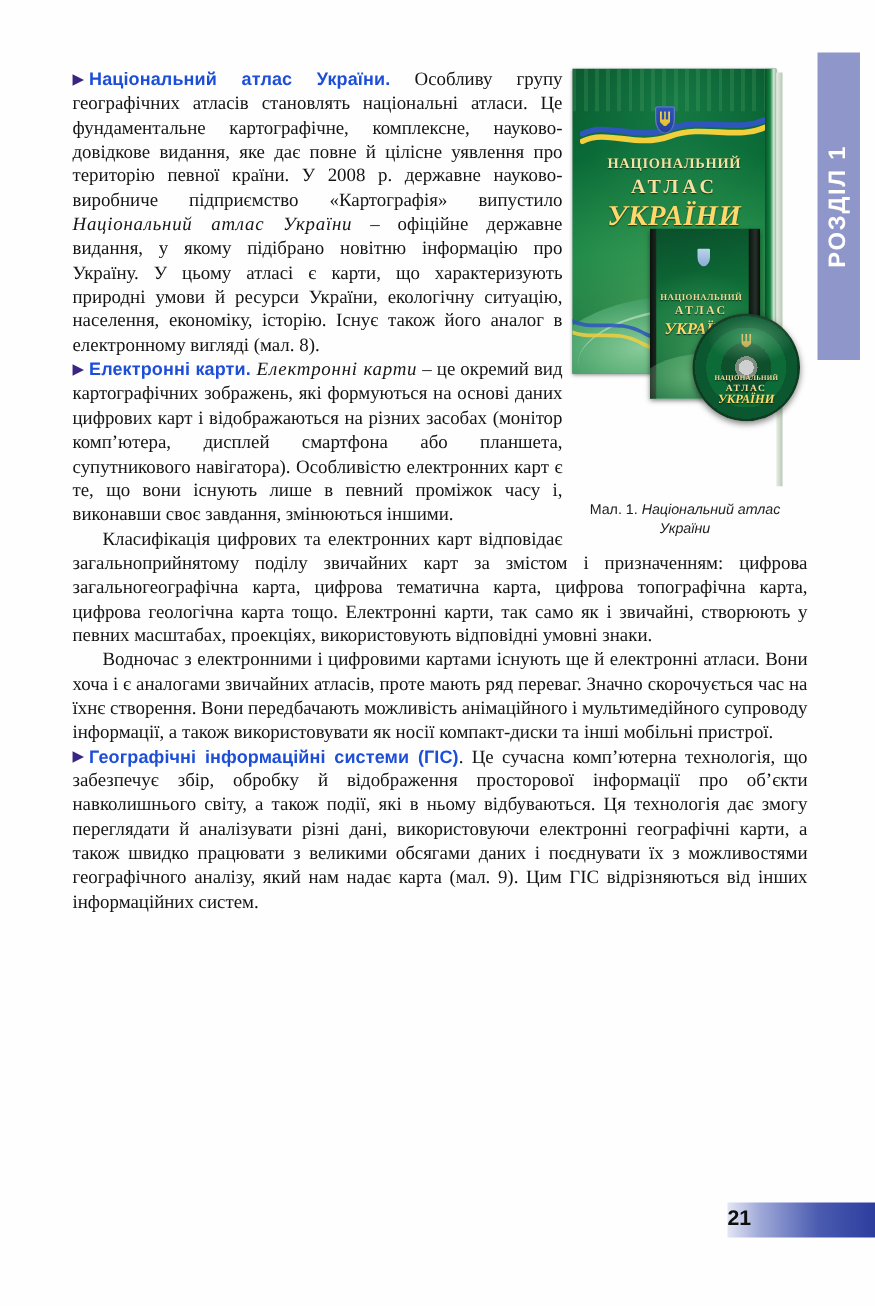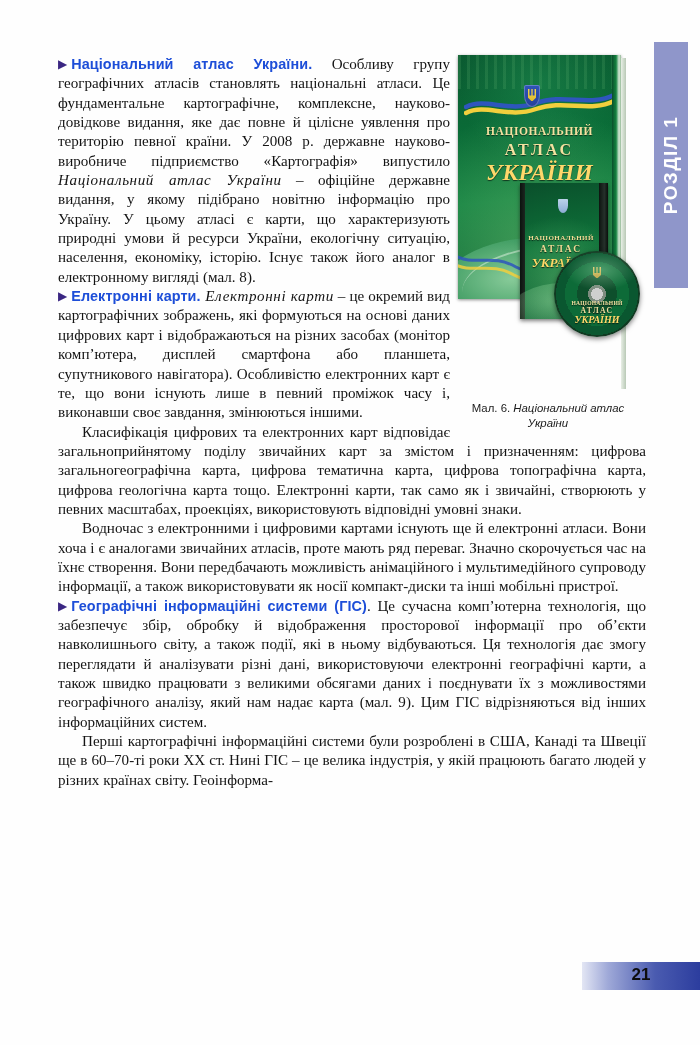--- a/index.html
+++ b/index.html
@@ -52,21 +52,20 @@
     top: 962px;
     width: 118px;
     height: 28px;
     background: linear-gradient(to right, #e3e6f4 0%, #9fa9d8 22%, #4a5bb0 62%, #2c3d9e 100%);
   }
   .page-number-bar .pgnum {
     position: absolute;
     left: 0;
     right: 0;
     top: 3px;
-    text-align: center;
     font-family: "Liberation Sans", "DejaVu Sans", sans-serif;
     font-size: 17px;
     font-weight: bold;
     color: #0d0d0d;
   }
 
   
   .content {
     position: absolute;
     left: 58px;
@@ -368,33 +367,32 @@
             <div class="disc-text">
               <span class="t1">НАЦІОНАЛЬНИЙ</span>
               <span class="t2">АТЛАС</span>
               <span class="t3">УКРАЇНИ</span>
             </div>
           </div>
 
         </div>
 
         <div class="fig-caption">
-          <span>Мал. 6. </span><span class="cap-ital">Національний атлас України</span>
+          <span>Мал. 1. </span><span class="cap-ital">Національний атлас України</span>
         </div>
       </div>
     </div>
 
 
     <p class="body"><span class="bullet-tri">▶</span><span class="run-head">Національний атлас України.</span><span> Особливу групу географічних атласів становлять </span><span class="ital">національні атласи</span><span>. Це фундаментальне картографічне, комплексне, науково-довідкове видання, яке дає повне й цілісне уявлення про територію певної країни. У 2008 р. державне науково-виробниче підприємство «Картографія» випустило </span><span class="ital-sp">Національний атлас України</span><span> – офіційне державне видання, у якому підібрано новітню інформацію про Україну. У цьому атласі є карти, що характеризують природні умови й ресурси України, екологічну ситуацію, населення, економіку, історію. Існує також його аналог в електронному вигляді (мал. 8).</span></p>
 
     <p class="body"><span class="bullet-tri">▶</span><span class="run-head">Електронні карти.</span><span class="ital-sp"> Електронні карти</span><span> – це окремий вид картографічних зображень, які формуються на основі даних цифрових карт і відображаються на різних засобах (монітор комп’ютера, дисплей смартфона або планшета, супутникового навігатора). Особливістю електронних карт є те, що вони існують лише в певний проміжок часу і, виконавши своє завдання, змінюються іншими.</span></p>
 
     <p class="body indent"><span>Класифікація цифрових та електронних карт відповідає загальноприйнятому поділу звичайних карт за змістом і призначенням: цифрова загальногеографічна карта, цифрова тематична карта, цифрова топографічна карта, цифрова геологічна карта тощо. Електронні карти, так само як і звичайні, створюють у певних масштабах, проекціях, використовують відповідні умовні знаки.</span></p>
 
     <p class="body indent"><span>Водночас з електронними і цифровими картами існують ще й </span><span class="ital">електронні атласи</span><span>. Вони хоча і є аналогами звичайних атласів, проте мають ряд переваг. Значно скорочується час на їхнє створення. Вони передбачають можливість анімаційного і мультимедійного супроводу інформації, а також використовувати як носії компакт-диски та інші мобільні пристрої.</span></p>
 
     <p class="body"><span class="bullet-tri">▶</span><span class="run-head">Географічні інформаційні системи (ГІС)</span><span>. Це сучасна комп’ютерна технологія, що забезпечує збір, обробку й відображення просторової інформації про об’єкти навколишнього світу, а також події, які в ньому відбуваються. Ця технологія дає змогу переглядати й аналізувати різні дані, використовуючи електронні географічні карти, а також швидко працювати з великими обсягами даних і поєднувати їх з можливостями географічного аналізу, який нам надає карта (мал. 9). Цим ГІС відрізняються від інших інформаційних систем.</span></p>
 
-    <p class="body indent"><span>Перші картографічні інформаційні системи були розроблені в США, Канаді та Швеції ще в 60–70-ті роки XX ст. Нині ГІС – це велика індустрія, у якій працюють багато людей у різних країнах світу. Геоінформа-</span></p>
 
   </div>
 
 </div>
 
 </body></html>

